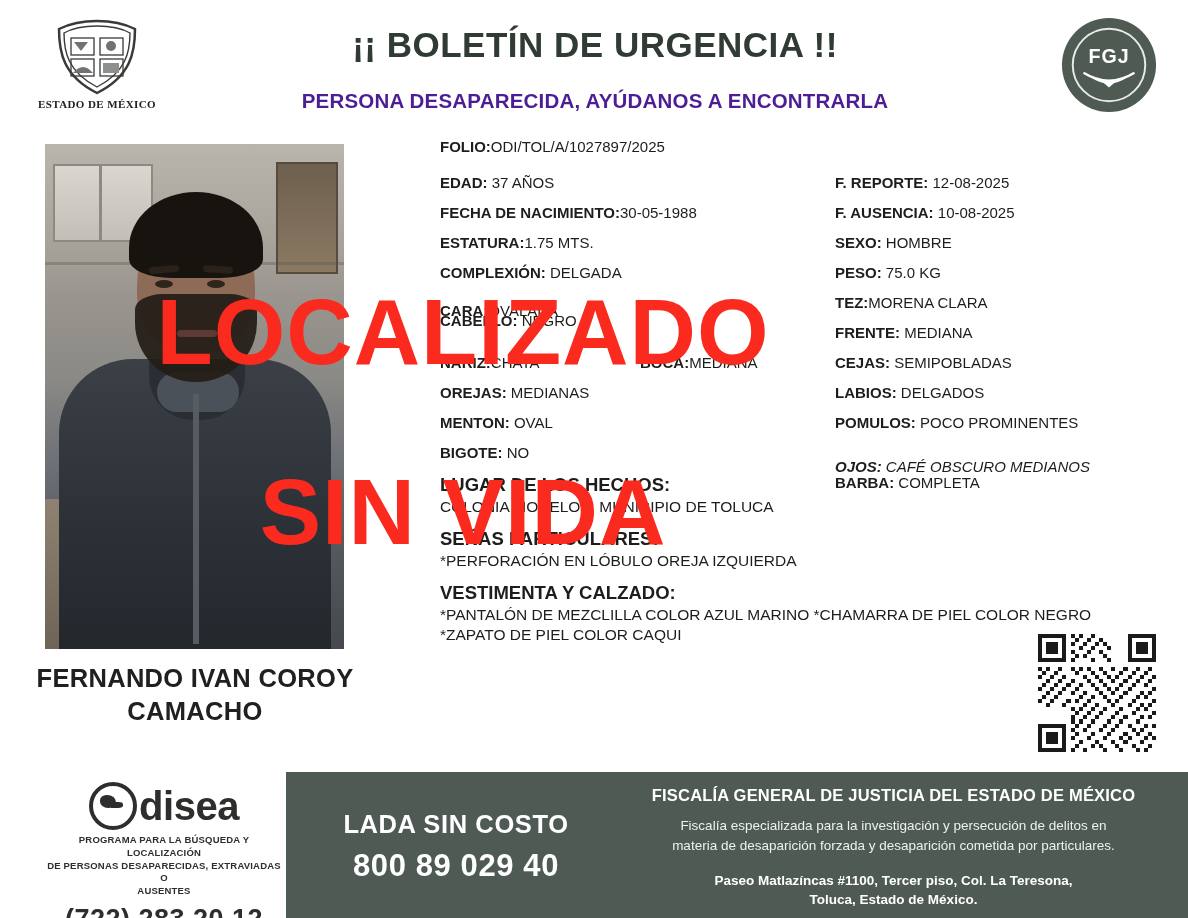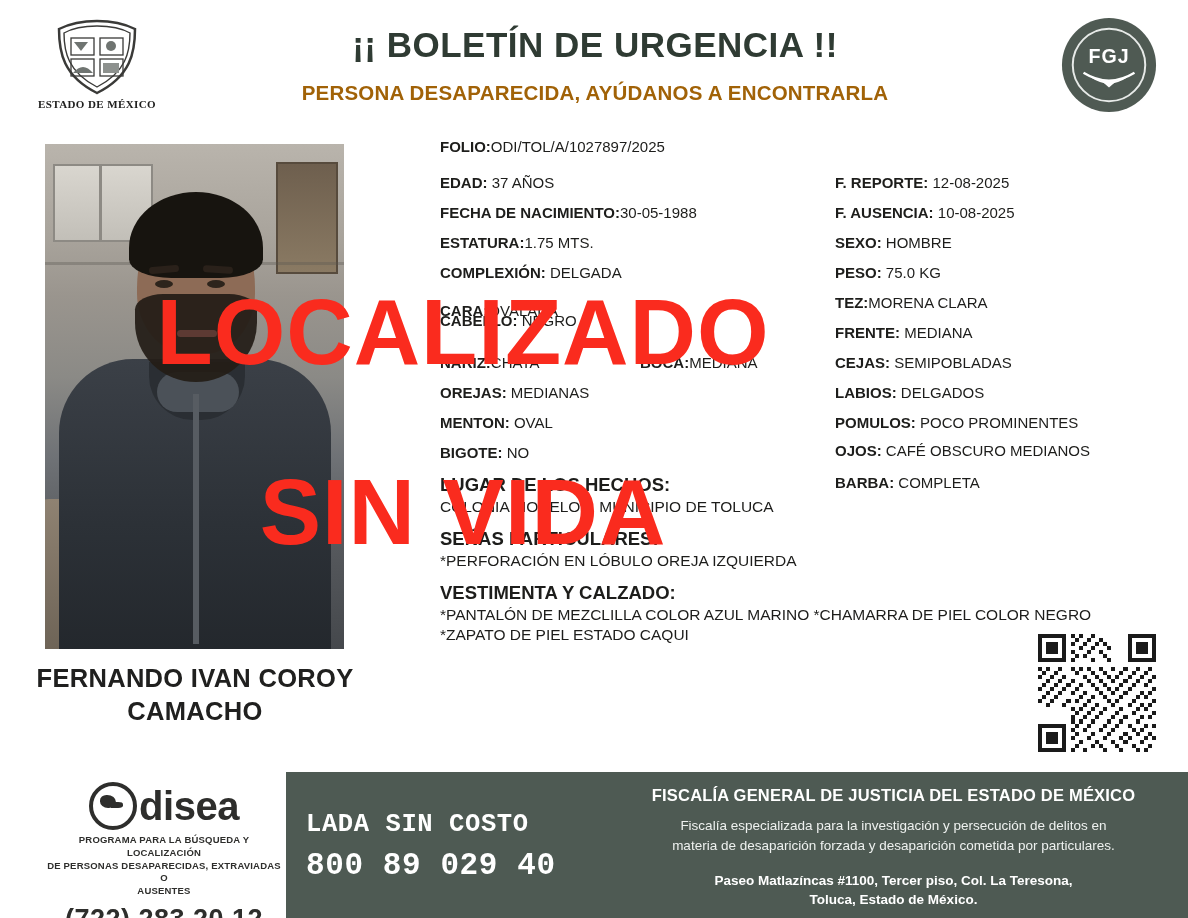--- a/index.html
+++ b/index.html
@@ -57,23 +57,23 @@
   .title-main {
     font-size: 35px;
     font-weight: bold;
     color: #2f3b33;
     letter-spacing: 0.5px;
     line-height: 1.1;
   }
   .title-sub {
     font-size: 20.5px;
     font-weight: bold;
-    color: #a16207;
+    color: #4c1d95;
     letter-spacing: 0.2px;
-    margin-top: 16px;
+    margin-top: 24px;
   }
   .fgj-logo {
     position: absolute;
     right: 30px;
     top: 16px;
     width: 98px;
     height: 98px;
   }
 
   
@@ -382,22 +382,21 @@
     width: 902px;
     height: 146px;
     background: #4e5a53;
     color: #ffffff;
   }
   .lada {
     position: absolute;
     left: 20px;
     top: 38px;
     width: 300px;
-    text-align: left;
-    font-family: Liberation Mono, monospace;
+    text-align: center;
   }
   .lada-title {
     font-size: 25.5px;
     font-weight: bold;
     letter-spacing: 0.6px;
   }
   .lada-number {
     font-size: 31px;
     font-weight: bold;
     margin-top: 9px;
@@ -549,41 +548,41 @@
     </div>
     <div class="d-row col-right" style="top:216px;">
       <span class="d-label">CEJAS:</span><span class="d-val"> SEMIPOBLADAS</span>
     </div>
     <div class="d-row col-right" style="top:246px;">
       <span class="d-label">LABIOS:</span><span class="d-val"> DELGADOS</span>
     </div>
     <div class="d-row col-right" style="top:276px;">
       <span class="d-label">POMULOS:</span><span class="d-val"> POCO PROMINENTES</span>
     </div>
-    <div class="d-row col-right" style="top:304px;">
+    <div class="d-row col-right" style="top:320px;font-style:italic;">
       <span class="d-label">OJOS:</span><span class="d-val">  CAFÉ OBSCURO MEDIANOS</span>
     </div>
     <div class="d-row col-right" style="top:336px;">
       <span class="d-label">BARBA:</span><span class="d-val">  COMPLETA</span>
     </div>
 
     <div class="block-text" style="top:390px;">
       <span class="d-label">SEÑAS PARTICULARES:</span>
       <div class="sub">*PERFORACIÓN EN LÓBULO OREJA IZQUIERDA</div>
     </div>
 
     <div class="block-text" style="top:336px;">
       <span class="d-label">LUGAR DE LOS HECHOS:</span>
       <div class="sub">COLONIA MORELOS, MUNICIPIO DE TOLUCA</div>
     </div>
 
     <div class="block-text" style="top:444px;">
       <span class="d-label">VESTIMENTA Y CALZADO:</span>
       <div class="sub">*PANTALÓN DE MEZCLILLA COLOR AZUL MARINO *CHAMARRA DE PIEL COLOR NEGRO</div>
-      <div class="sub">*ZAPATO DE PIEL ESTADO CAQUI</div>
+      <div class="sub">*ZAPATO DE PIEL COLOR CAQUI</div>
     </div>
   </div>
 
   <svg class="qr" viewBox="0 0 29 29" shape-rendering="crispEdges">
     <rect width="29" height="29" fill="#ffffff"></rect>
     <g fill="#1a1a1a">
       <rect x="0" y="0" width="7" height="1"></rect>
         <rect x="0" y="6" width="7" height="1"></rect>
       <rect x="0" y="0" width="1" height="7"></rect>
         <rect x="6" y="0" width="1" height="7"></rect>

